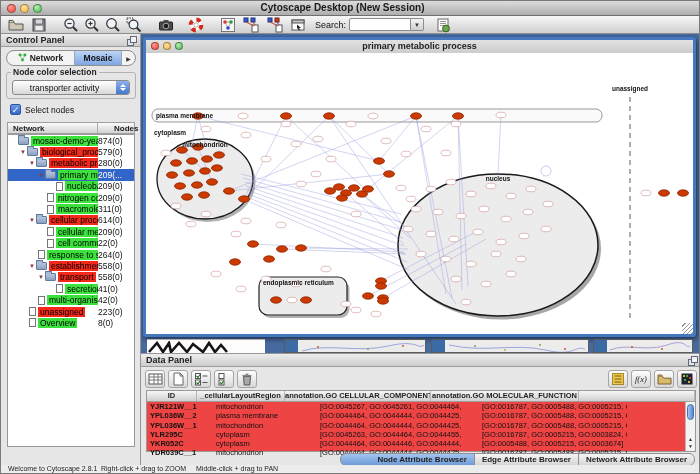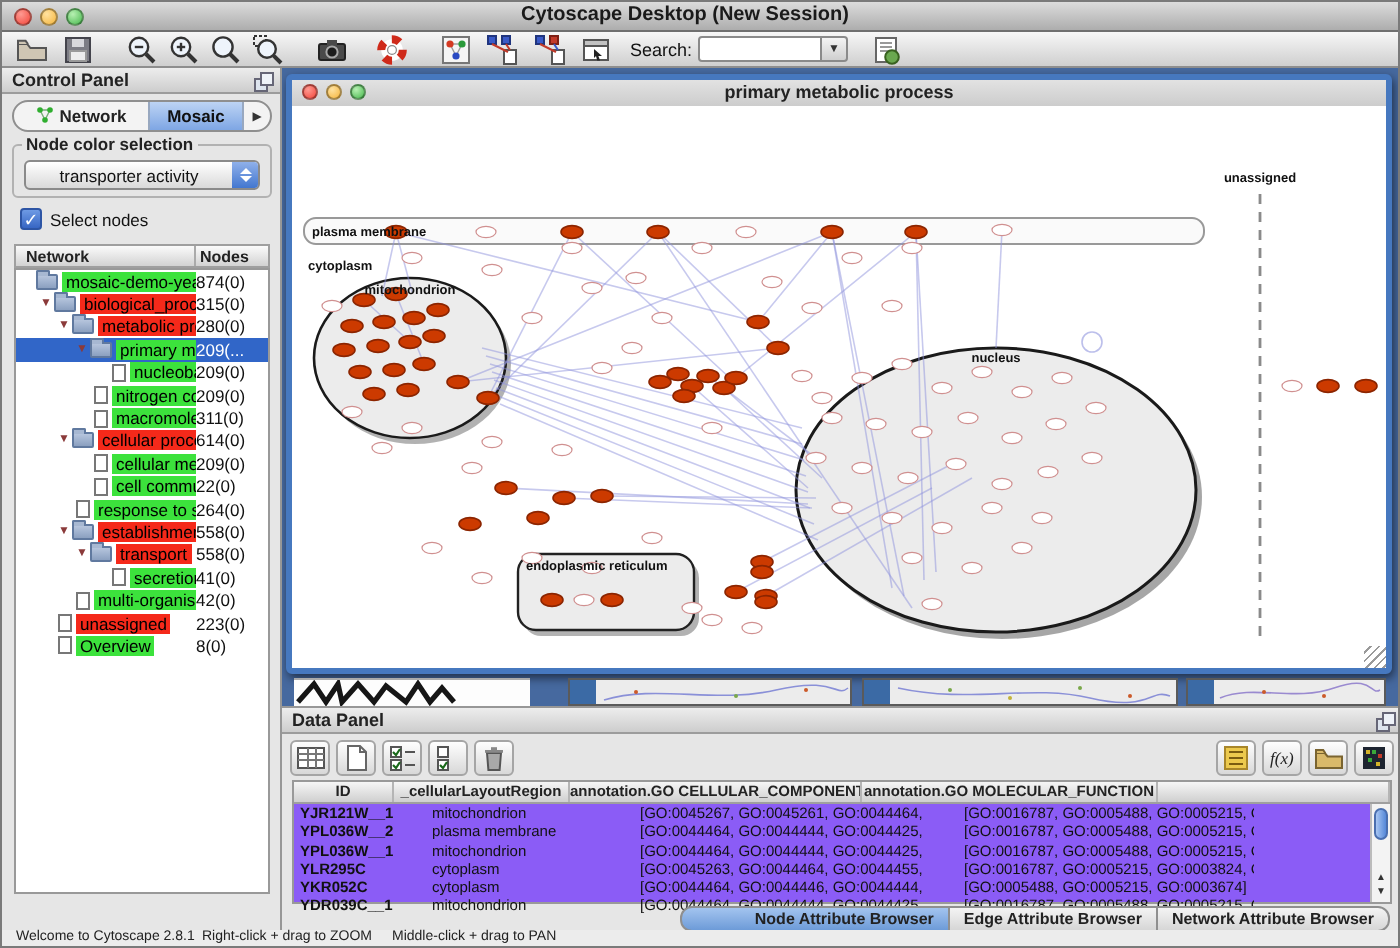--- a/index.html
+++ b/index.html
@@ -51,21 +51,21 @@
     display:flex; flex-direction:column; align-items:center; justify-content:center; gap:1px; }
   .dd-stepper i { display:block; width:0; height:0; border-left:3px solid transparent; border-right:3px solid transparent; }
   .dd-up { border-bottom:3px solid #fff; } .dd-down { border-top:3px solid #fff; }
   .cp-check { position:absolute; top:70px; left:9px; display:flex; align-items:center; gap:4px; }
   .checkbox { width:11px; height:11px; border:1px solid #2d55a5; border-radius:2px;
     background:linear-gradient(#6e9ae4,#3766c4); color:#fff; font-size:9px; line-height:10px; text-align:center; }
   .cp-check span.lbl { font-size:8.5px; color:#111; }
   .tree-header { position:absolute; top:88px; left:6px; right:5px; height:12px; display:flex;
     background:linear-gradient(#fbfbfb,#d2d2d2); border:1px solid #9f9f9f; font-size:8px; font-weight:bold; color:#222; }
   .tree-header .h1 { flex:1; padding-left:5px; line-height:11px; }
-  .tree-header .h2 { width:37px; border-left:1px solid #aaa; padding-left:2px; line-height:11px; }
+  .tree-header .h2 { width:37px; border-left:1px solid #aaa; padding-left:16px; line-height:11px; }
   .tree-box { position:absolute; top:100px; left:6px; right:5px; bottom:20px;
     background:#fff; border:1px solid #999; overflow:hidden; }
   .trow { height:11.4px; display:flex; align-items:center; font-size:8.5px; white-space:nowrap; }
   .trow.sel { background:#3166c8; }
   .tri { width:8px; font-size:6px; color:#8b3a3a; text-align:center; flex:0 0 auto; }
   .ticon { flex:0 0 auto; margin-right:2px; }
   .ticon.folder { width:11px; height:8px; background:linear-gradient(#b6c5dd,#8ba0c0);
     border:1px solid #60799f; border-radius:1px; position:relative; }
   .ticon.folder::before { content:""; position:absolute; top:-3px; left:-1px; width:5px; height:2px;
     background:#a7b8d2; border:1px solid #60799f; border-bottom:none; border-radius:1px 1px 0 0; }
@@ -91,21 +91,21 @@
   .minithumb { position:absolute; top:305px; height:14px; display:flex; border:1px solid #5a5a5a; background:#e4e4e4; }
   .minithumb .edge { width:13px; background:#3b6aa5; }
   .minithumb .prev { position:relative; overflow:hidden; background:#ececec; flex:1; }
   
   .data-panel { position:absolute; left:140px; top:352px; width:560px; height:114px;
     background:#e6e6e6; border-top:1px solid #979797; }
   .dp-toolbar { position:absolute; top:15px; left:4px; right:4px; height:20px; display:flex; align-items:center; }
   .dpbtn { width:20px; height:18px; border:1px solid #a5a5a5; border-radius:3px;
     background:linear-gradient(#fefefe,#d8d8d8); display:flex; align-items:center; justify-content:center; margin-right:3px; flex:0 0 auto; }
   .dp-sp { flex:1; }
-  .dp-table { position:absolute; top:36px; left:5px; right:5px; bottom:15px; background:#8b5cf6; border:1px solid #999; }
+  .dp-table { position:absolute; top:36px; left:5px; right:5px; bottom:15px; background:#ef4444; border:1px solid #999; }
   .dth { display:flex; height:11px; background:linear-gradient(#f6f6f6,#cfcfcf); border-bottom:1px solid #9f9f9f; }
   .dth div { font-size:7.5px; font-weight:bold; color:#222; text-align:center; line-height:10px;
     border-right:1px solid #b5b5b5; overflow:hidden; white-space:nowrap; }
   .drow { display:flex; height:9.3px;gap:16px; }
   .drow div { font-size:7.5px; color:#111; line-height:9.3px; padding-left:3px; overflow:hidden; white-space:nowrap; }
   .c0 { width:50px; font-weight:bold; } .c1 { width:88px; } .c2 { width:146px; } .c3 { width:148px; } .c4 { flex:1; }
   .dp-scroll { position:absolute; right:0; top:11px; bottom:0; width:10px; border-left:1px solid #bbb; background:#f3f3f3; }
   .dp-thumb { position:absolute; top:2px; left:1px; width:7px; height:16px; border-radius:4px;
     background:linear-gradient(90deg,#a8c6f2,#5588d8); border:1px solid #4a6faf; }
   .dp-arrows { position:absolute; bottom:1px; left:0; width:9px; font-size:5px; text-align:center; color:#333; line-height:7px; }
@@ -283,21 +283,21 @@
         <div class="trow" style="padding-left: 2px;">
           <span class="tri"></span>
           <span class="ticon folder"></span>
           <span class="tlabel green">mosaic-demo-yeast</span>
           <span class="tcount">874(0)</span>
         </div>
         <div class="trow" style="padding-left: 11px;">
           <span class="tri">▼</span>
           <span class="ticon folder"></span>
           <span class="tlabel red">biological_process</span>
-          <span class="tcount">315(0)</span>
+          <span class="tcount">579(0)</span>
         </div>
         <div class="trow" style="padding-left: 20px;">
           <span class="tri">▼</span>
           <span class="ticon folder"></span>
           <span class="tlabel red">metabolic process</span>
           <span class="tcount">280(0)</span>
         </div>
         <div class="trow sel" style="padding-left: 29px;">
           <span class="tri">▼</span>
           <span class="ticon folder"></span>

